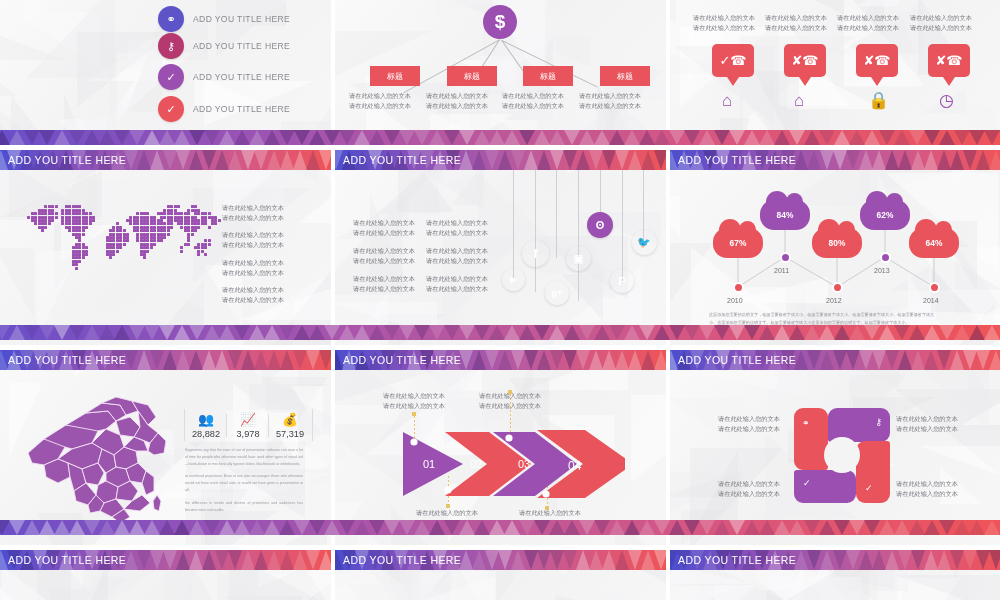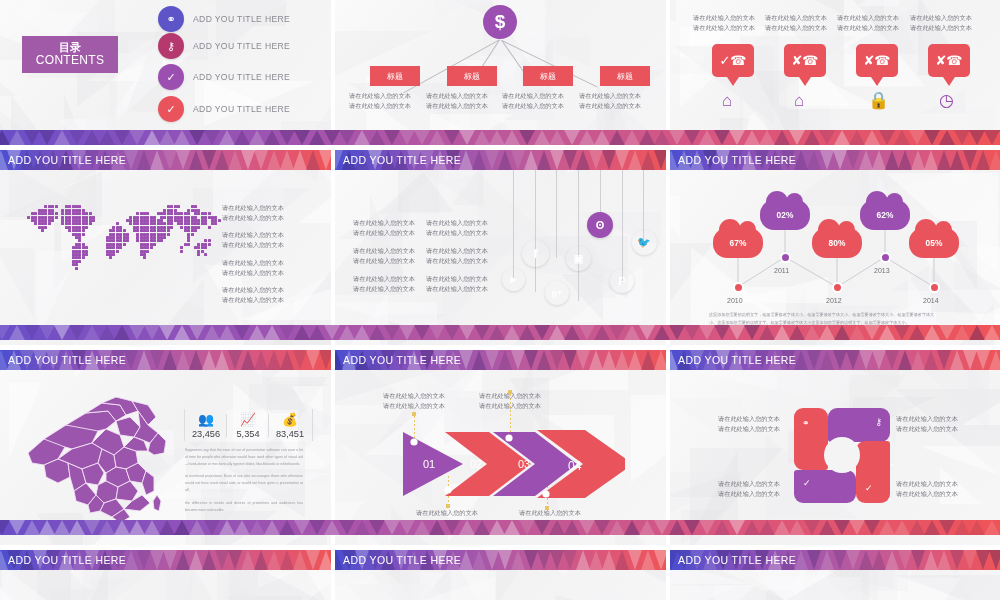--- a/index.html
+++ b/index.html
@@ -175,24 +175,20 @@
         <span style="border-width: 45.1574px 110.663px 0px 0px; border-color: rgba(255, 255, 255, 0.85) transparent transparent; left: 204.041px; top: 81.1687px;"></span>
         <span style="border-width: 0px 0px 93.5669px 89.429px; border-color: transparent transparent rgba(232, 232, 236, 0.55); left: 25.8307px; top: -14.5768px;"></span>
         <span style="border-width: 0px 0px 25.68px 37.3619px; border-color: transparent transparent rgba(222, 222, 228, 0.45); left: 249.111px; top: 1.11289px;"></span>
         <span style="border-width: 0px 74.4614px 28.1636px 0px; border-color: transparent transparent rgba(232, 232, 236, 0.55); left: -8.78467px; top: 31.5711px;"></span>
         <span style="border-width: 47.6842px 50.7276px 0px 0px; border-color: rgba(250, 250, 252, 0.9) transparent transparent; left: 24.4771px; top: -19.8688px;"></span>
         <span style="border-width: 30.9084px 86.1605px 0px 0px; border-color: rgba(244, 244, 247, 0.8) transparent transparent; left: 128.23px; top: 40.1264px;"></span>
         <span style="border-width: 84.5031px 0px 0px 30.76px; border-color: rgba(244, 244, 247, 0.8) transparent transparent; left: 81.8061px; top: 114.89px;"></span>
         <span style="border-width: 0px 94.5262px 75.1348px 0px; border-color: transparent transparent rgba(232, 232, 236, 0.55); left: -4.45988px; top: 107.756px;"></span>
         <span style="border-width: 0px 37.4591px 29.4702px 0px; border-color: transparent transparent rgba(232, 232, 236, 0.55); left: -20.2352px; top: 67.0566px;"></span>
       </div>
-    <div class="contents-box">
-      <div class="cn">目录</div>
-      <div class="en">CONTENTS</div>
-    </div>
 
     <div class="toc-row" style="top:6px">
       <div class="toc-dot" style="background:#5d54c8">⚭</div>
       <div class="toc-lbl">ADD YOU TITLE HERE</div>
     </div>
     <div class="toc-row" style="top:33px">
       <div class="toc-dot" style="background:#b5396f">⚷</div>
       <div class="toc-lbl">ADD YOU TITLE HERE</div>
     </div>
     <div class="toc-row" style="top:64px">
@@ -965,39 +961,39 @@
     <div class="cloud" style="left:43px;top:78px;color:#e9545c">
       <div class="body"></div>
         <div class="bump1"></div>
         <div class="bump2"></div>
       <span class="txt">67%</span>
     </div>
     <div class="cloud" style="left:90px;top:50px;color:#9b4fb0">
       <div class="body"></div>
         <div class="bump1"></div>
         <div class="bump2"></div>
-      <span class="txt">02%</span>
+      <span class="txt">84%</span>
     </div>
     <div class="cloud" style="left:142px;top:78px;color:#e9545c">
       <div class="body"></div>
         <div class="bump1"></div>
         <div class="bump2"></div>
       <span class="txt">80%</span>
     </div>
     <div class="cloud" style="left:190px;top:50px;color:#9b4fb0">
       <div class="body"></div>
         <div class="bump1"></div>
         <div class="bump2"></div>
       <span class="txt">62%</span>
     </div>
     <div class="cloud" style="left:239px;top:78px;color:#e9545c">
       <div class="body"></div>
         <div class="bump1"></div>
         <div class="bump2"></div>
-      <span class="txt">05%</span>
+      <span class="txt">64%</span>
     </div>
 
     <div class="tdot" style="left:63px;top:132px;background:#e9545c"></div>
     <div class="tdot" style="left:110px;top:102px;background:#9b4fb0"></div>
     <div class="tdot" style="left:162px;top:132px;background:#e9545c"></div>
     <div class="tdot" style="left:210px;top:102px;background:#9b4fb0"></div>
     <div class="tdot" style="left:259px;top:132px;background:#e9545c"></div>
 
     <div class="tyear" style="left:57px;top:147px">2010</div>
     <div class="tyear" style="left:104px;top:117px">2011</div>
@@ -1099,29 +1095,29 @@
         <path d="M122,88 L126,76 L134,82 L134,96 L126,100 Z"></path>
         <path d="M130,48 L138,38 L146,46 L144,58 L134,60 L128,56 Z"></path>
         <path d="M92,122 L104,114 L110,122 L100,128 Z"></path>
       </g>
       <path d="M133,106 L137,100 L141,106 L139,116 L134,114 Z" fill="#9b55ac" stroke="#f3e2f6" stroke-width="0.9"></path>
     </svg>
 
     <div class="stats" style="left:185px;top:396px;top:62px">
       <div class="stat">
         <div class="ic">👥</div>
-        <div class="num">23,456</div>
+        <div class="num">28,882</div>
       </div>
       <div class="stat">
         <div class="ic">📈</div>
-        <div class="num">5,354</div>
+        <div class="num">3,978</div>
       </div>
       <div class="stat">
         <div class="ic">💰</div>
-        <div class="num">83,451</div>
+        <div class="num">57,319</div>
       </div>
     </div>
     <div style="position:absolute;left:184px;top:59px;width:1px;height:32px;background:#dcdce0"></div>
     <div style="position:absolute;left:312px;top:59px;width:1px;height:32px;background:#dcdce0"></div>
 
     <div style="position:absolute;left:185px;top:97px;width:118px">
       <p class="para">Supporters say that the ease of use of presentation software can save a lot of time for people who otherwise would have used other types of visual aid—hand-drawn or mechanically typeset slides, blackboards or whiteboards.</p>
       <p class="para" style="margin-top:6px">or overhead projections. Ease of use also encourages those who otherwise would not have used visual aids, or would not have given a presentation at all.</p>
       <p class="para" style="margin-top:6px">the difference in needs and desires of presenters and audiences has become more noticeable.</p>
     </div>

